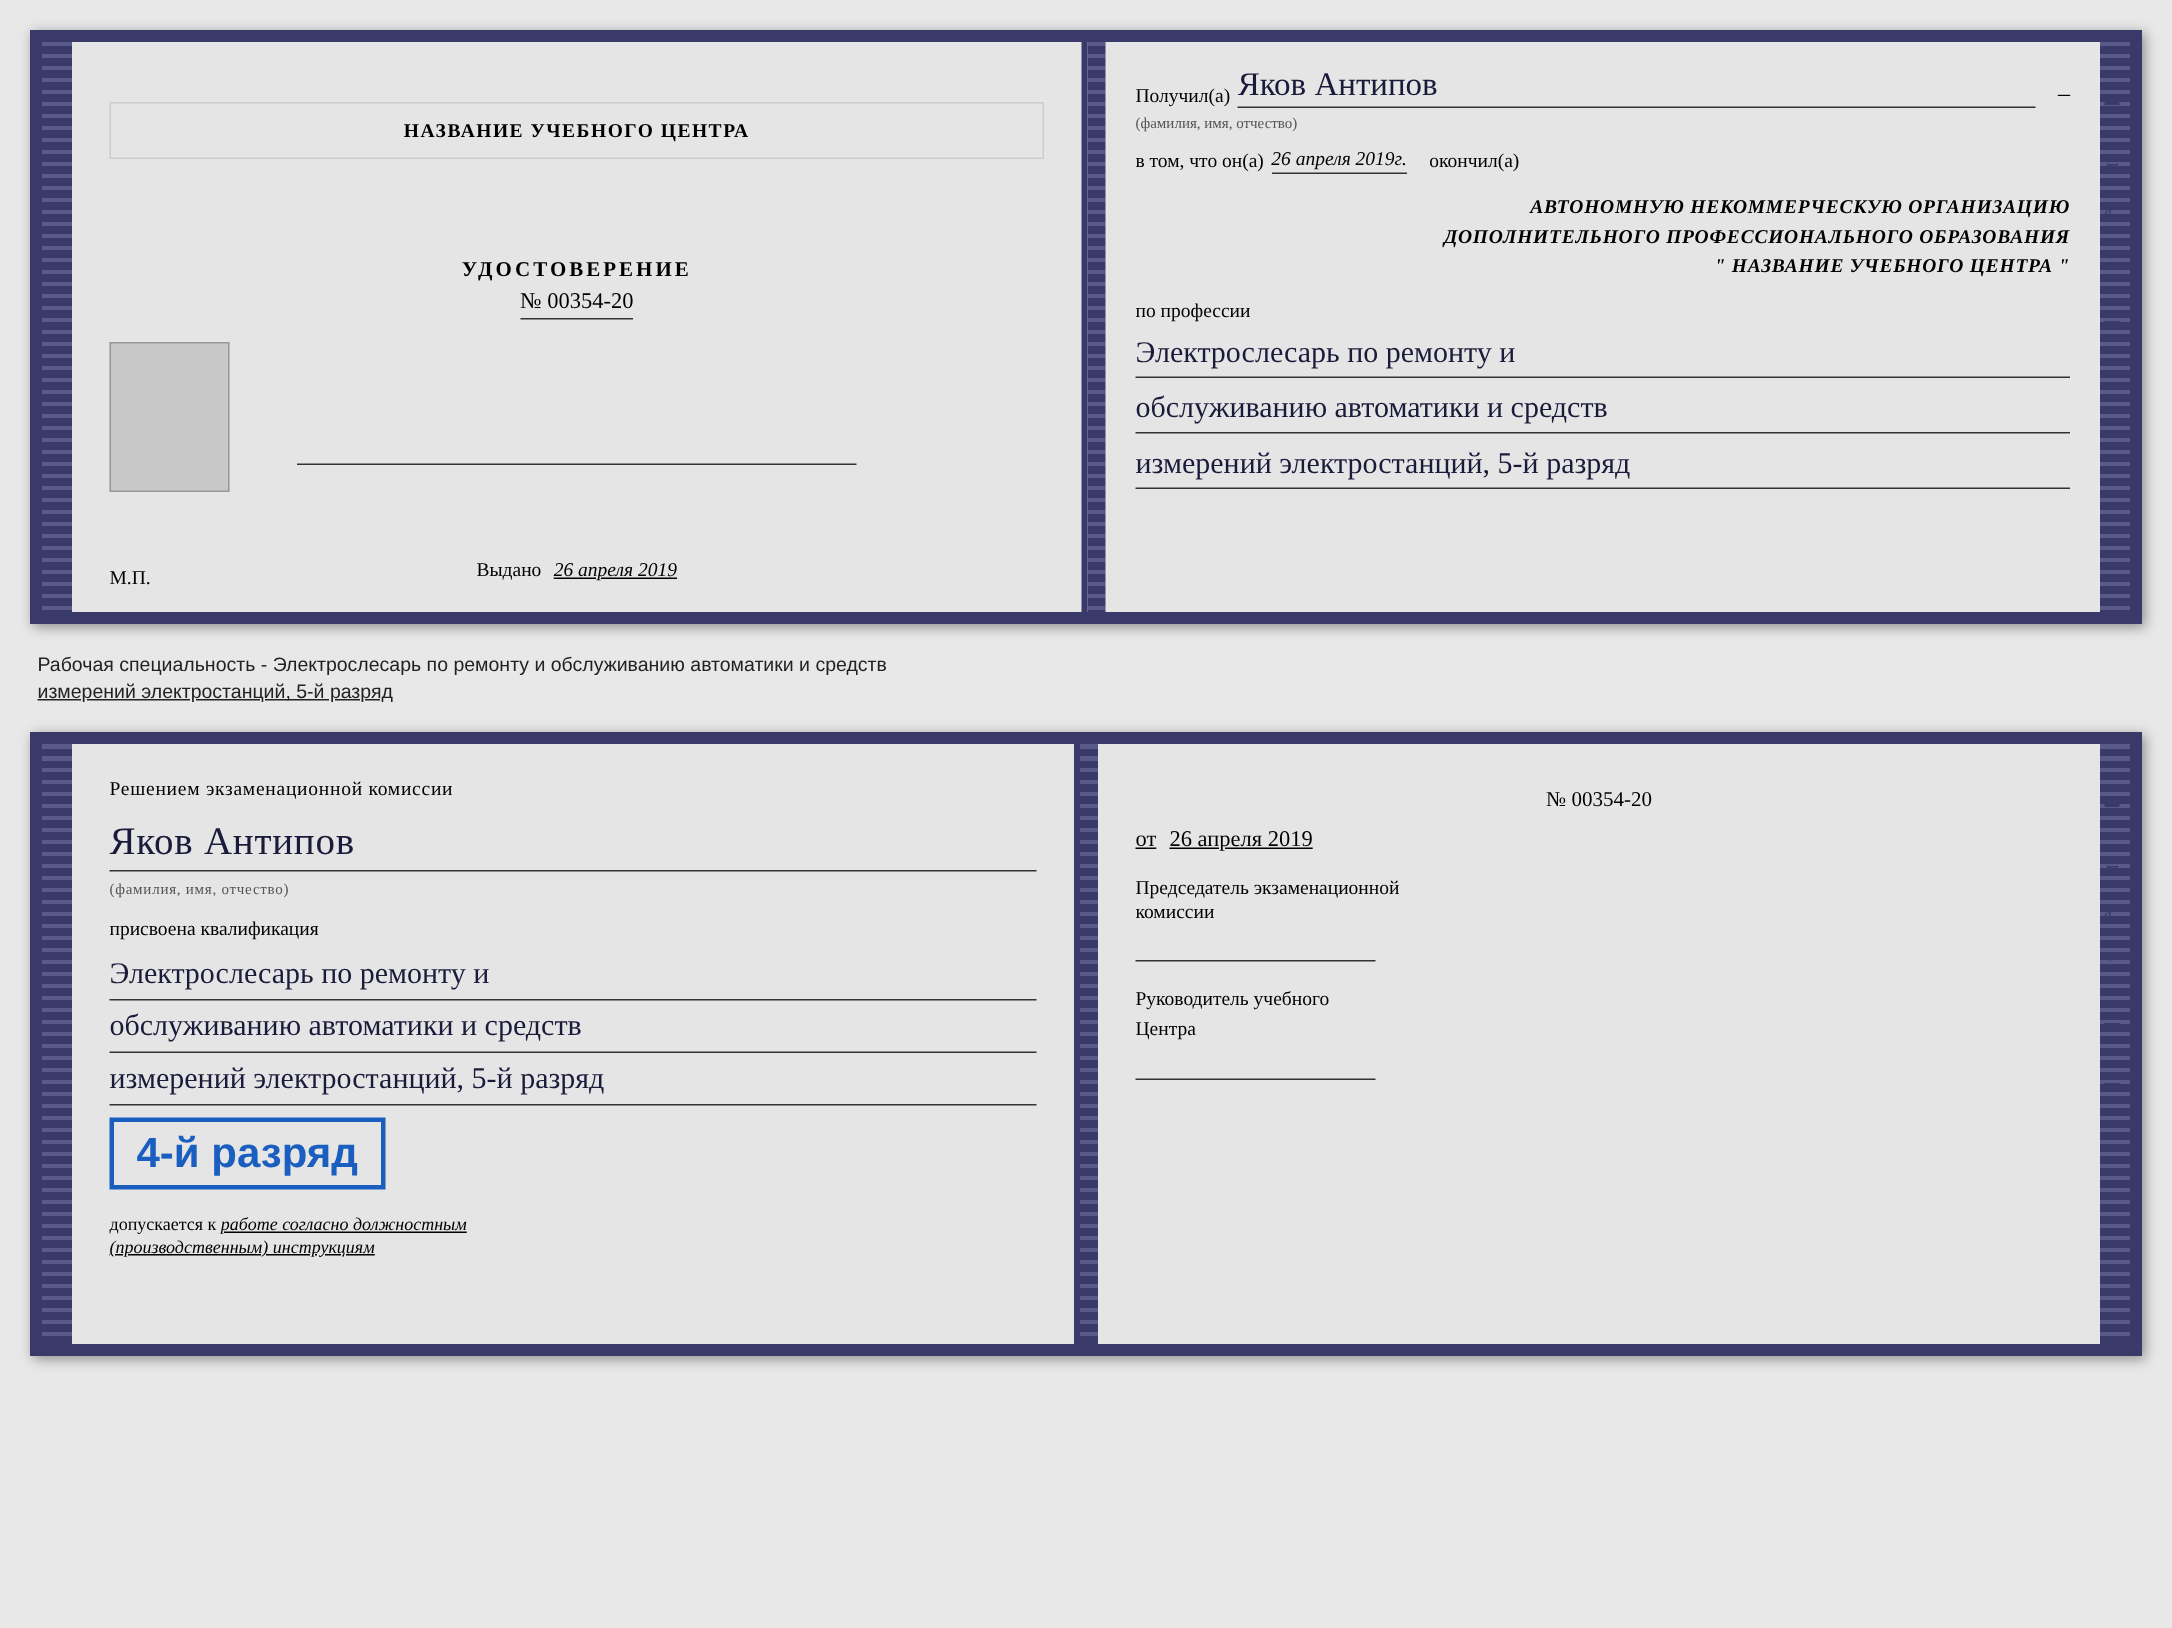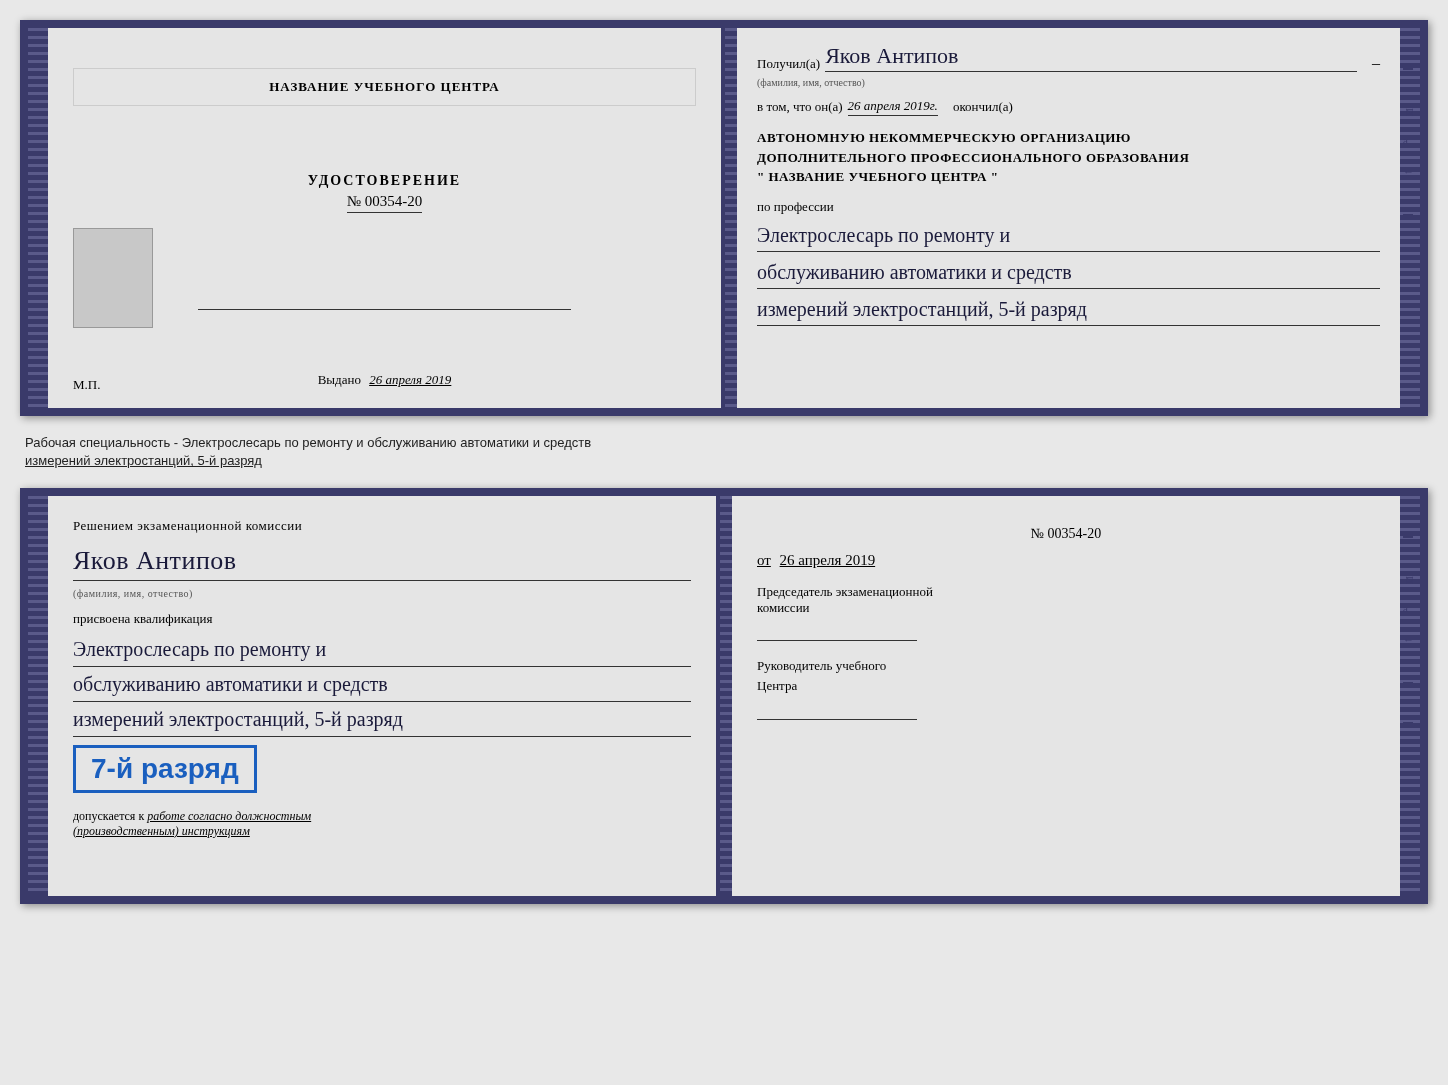--- a/index.html
+++ b/index.html
@@ -178,26 +178,27 @@
     }
 
     .date-handwritten {
       font-style: italic;
       font-size: 13px;
       border-bottom: 1px solid #333;
       padding-bottom: 1px;
     }
 
     .org-block {
-      text-align: left;
+      text-align: right;
       font-size: 13px;
       font-weight: bold;
       letter-spacing: 0.5px;
       line-height: 1.5;
       margin: 12px 0;
+      font-style: italic;
     }
 
     .profession-block {
       font-size: 13px;
       margin-top: 8px;
     }
 
     .profession-handwritten {
       font-family: 'Brush Script MT', cursive;
       font-size: 20px;
@@ -434,21 +435,21 @@
 
       <div class="prisvoena-line">присвоена квалификация</div>
 
       <div>
         <span class="qualification-handwritten">Электрослесарь по ремонту и</span>
         <span class="qualification-handwritten">обслуживанию автоматики и средств</span>
         <span class="qualification-handwritten">измерений электростанций, 5-й разряд</span>
       </div>
 
       <div class="razryad-box">
-        <span class="razryad-text">7-й разряд</span>
+        <span class="razryad-text">4-й разряд</span>
       </div>
 
       <div class="dopuskaetsya-line">
         <span>допускается к</span>
         <span class="dopusk-italic">работе согласно должностным</span>
         <br>
         <span class="dopusk-italic">(производственным) инструкциям</span>
       </div>
     </div>
 

